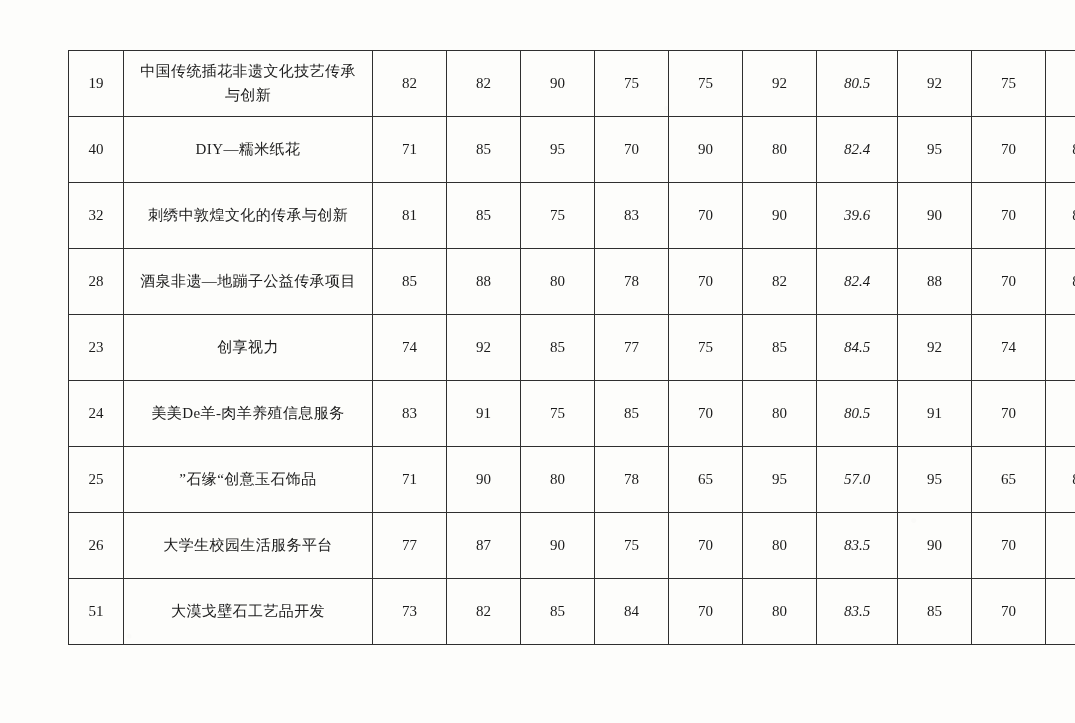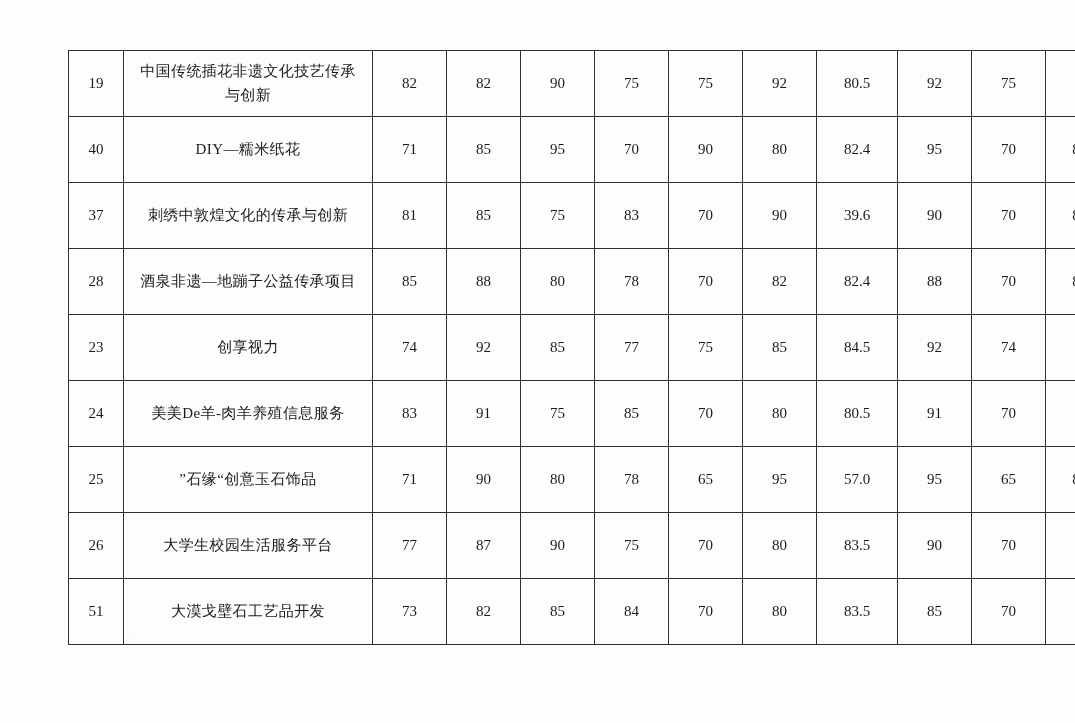--- a/index.html
+++ b/index.html
@@ -49,21 +49,21 @@
     vertical-align: middle;
     font-size: 15px;
     color: #1b1b1b;
     padding: 2px 4px;
     line-height: 1.55;
     font-family: "Liberation Serif", "DejaVu Serif", serif;
   }
   td.c-index   { width: 46px; font-size: 15px; }
   td.c-name    { width: 240px; font-size: 15px; letter-spacing: 0.4px; }
   td.c-score   { width: 65px; }
-  td.c-avg     { width: 72px; }
+  td.c-avg     { width: 72px; font-style: italic; }
   td.c-total   { width: 78px; }
   .name-inner {
     display: block;
     padding: 0 10px;
   }
 </style>
 </head>
 <body>
 
 <div id="page">
@@ -101,21 +101,21 @@
           <td class="c-score">90</td>
           <td class="c-score">80</td>
           <td class="c-avg">82.4</td>
           <td class="c-score">95</td>
           <td class="c-score">70</td>
           <td class="c-total">81.68</td>
 
         </tr>
 
         <tr>
-          <td class="c-index">37</td>
+          <td class="c-index">32</td>
           <td class="c-name">
               <span class="name-inner">刺绣中敦煌文化的传承与创新</span>
             </td>
           <td class="c-score">81</td>
           <td class="c-score">85</td>
           <td class="c-score">75</td>
           <td class="c-score">83</td>
           <td class="c-score">70</td>
           <td class="c-score">90</td>
           <td class="c-avg">39.6</td>

